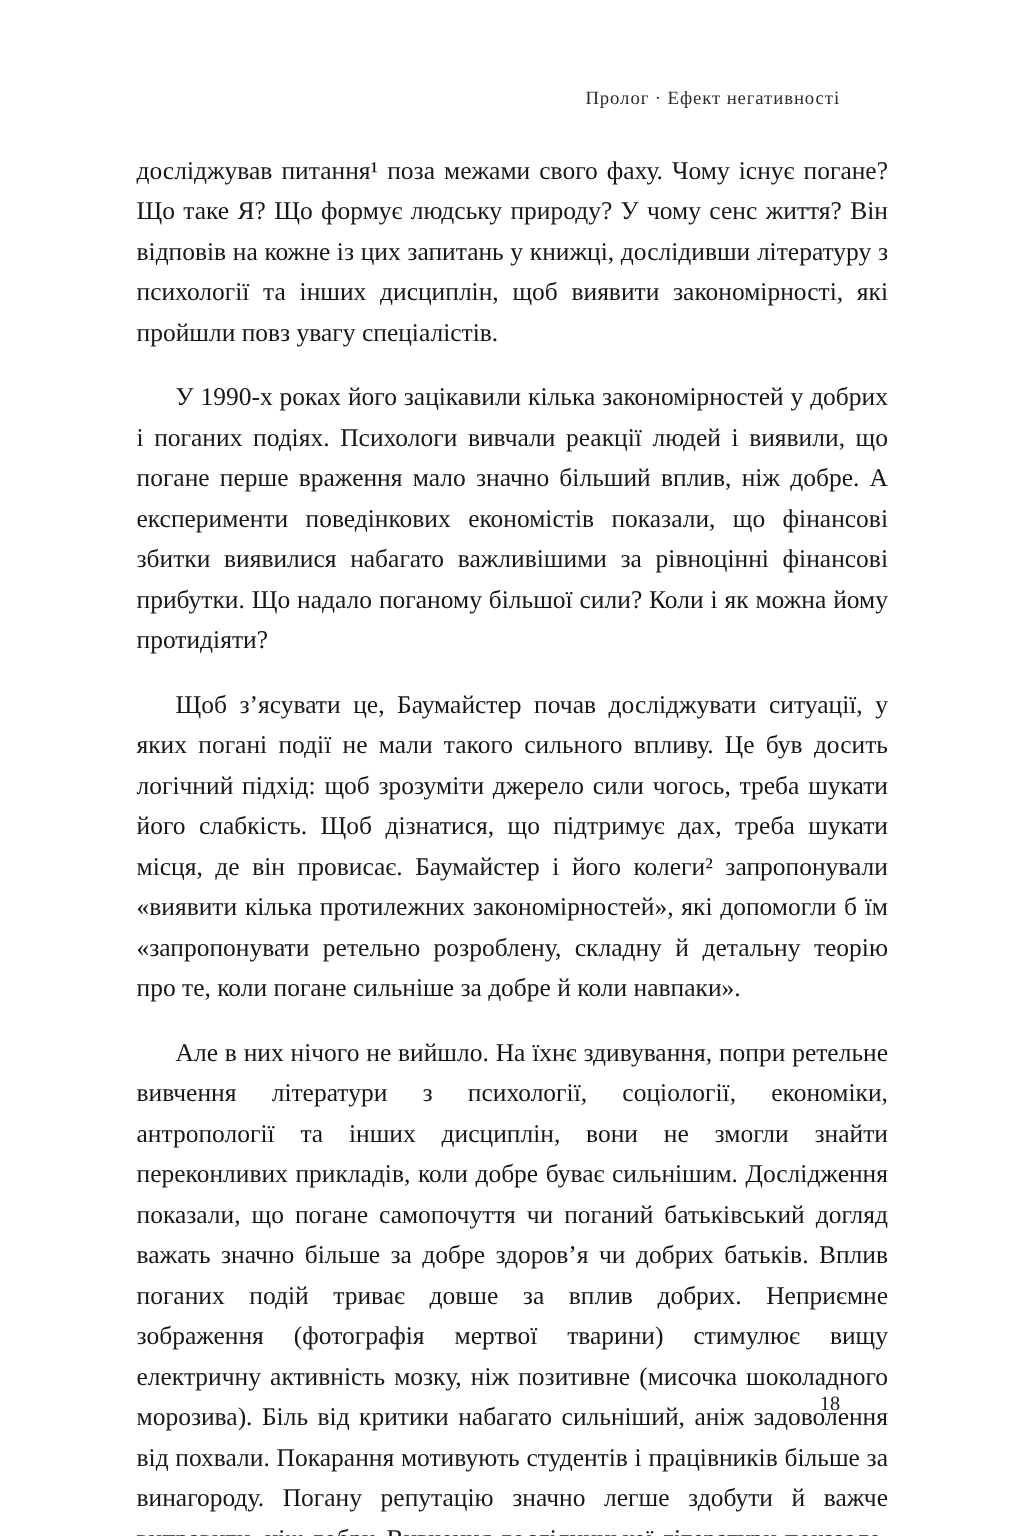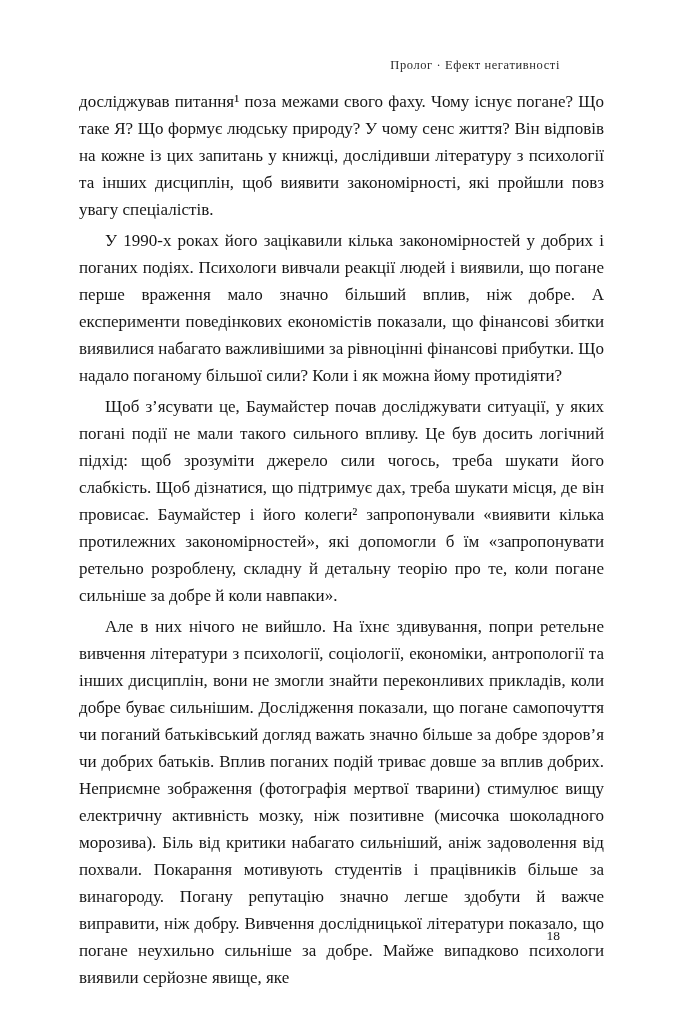--- a/index.html
+++ b/index.html
@@ -30,21 +30,21 @@
     position: absolute;
     top: 84px;
     left: 75px;
     width: 533px;
     font-size: 17px;
     line-height: 27px;
     text-align: justify;
     color: #161616;
   }
   .body-text p {
-    margin: 4px;
+    margin: 16px;
     padding: 0;
     text-indent: 26px;
   }
   .body-text p.no-indent {
     text-indent: 0;
   }
   .folio {
     position: absolute;
     top: 928px;
     right: 122px;

